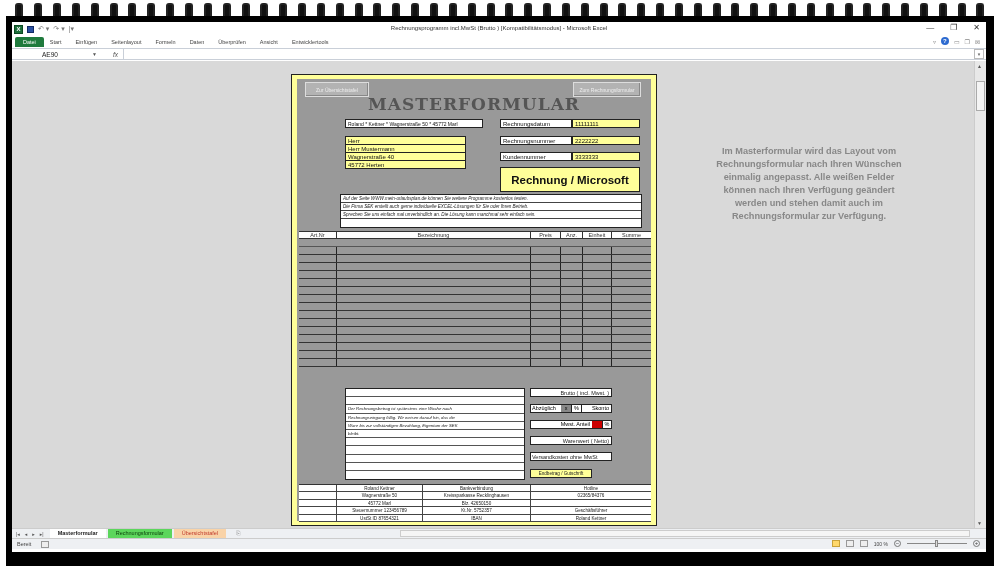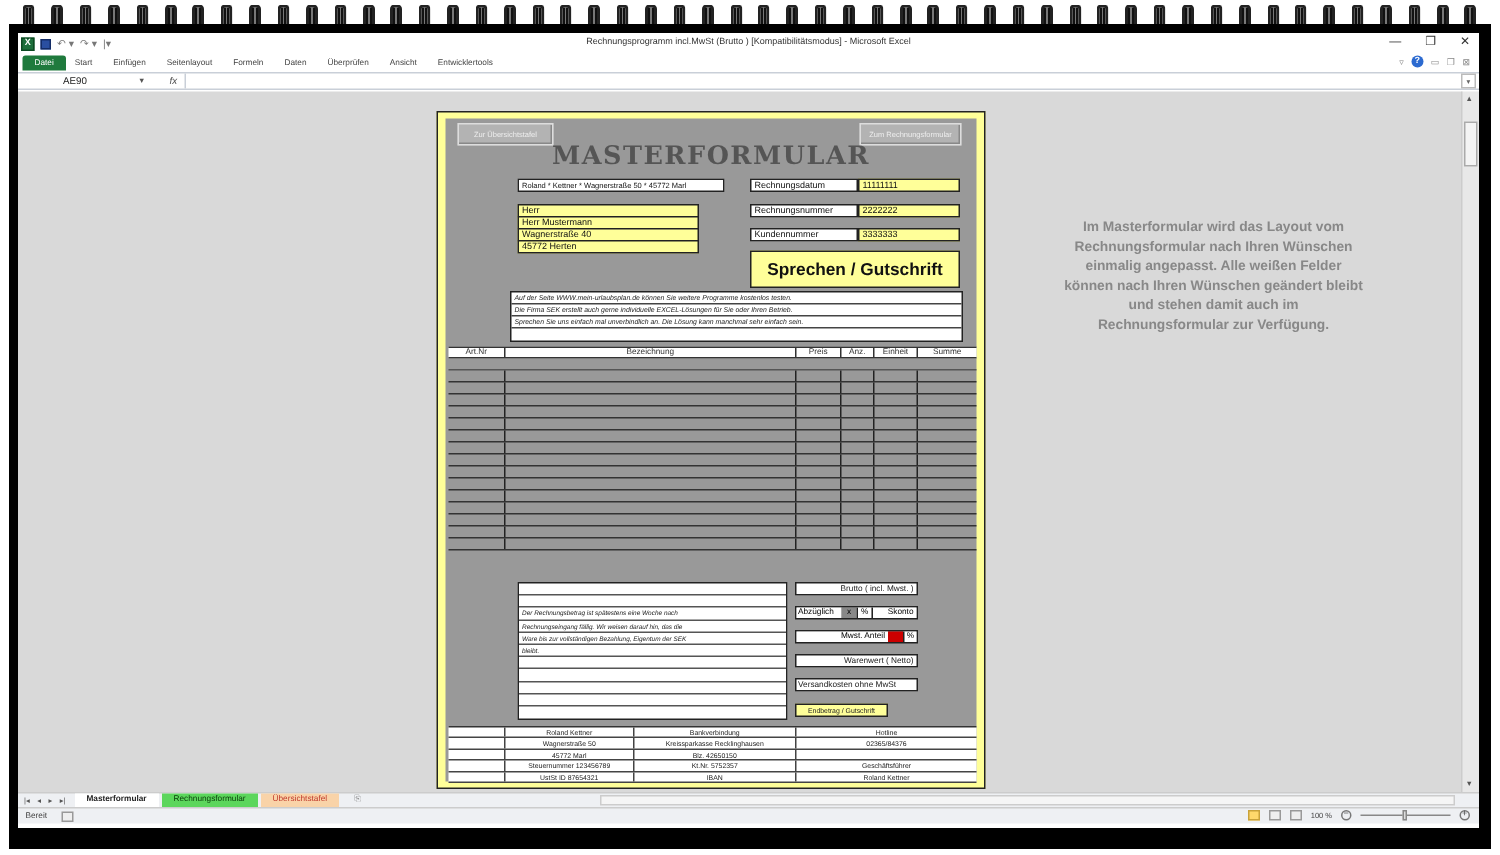--- a/index.html
+++ b/index.html
@@ -188,21 +188,21 @@
         <div class="box" style="left:48px;top:73px;width:121px;">Wagnerstraße 40</div>
         <div class="box" style="left:48px;top:81px;width:121px;">45772 Herten</div>
 
         <div class="box white" style="left:203px;top:40px;width:72px;">Rechnungsdatum</div>
         <div class="box" style="left:275px;top:40px;width:68px;">11111111</div>
         <div class="box white" style="left:203px;top:57px;width:72px;">Rechnungsnummer</div>
         <div class="box" style="left:275px;top:57px;width:68px;">2222222</div>
         <div class="box white" style="left:203px;top:73px;width:72px;">Kundennummer</div>
         <div class="box" style="left:275px;top:73px;width:68px;">3333333</div>
 
-        <div class="rg">Sprechen / Gutschrift</div>
+        <div class="rg">Rechnung / Microsoft</div>
 
         <div class="info">
           <div>Auf der Seite WWW.mein-urlaubsplan.de können Sie weitere Programme kostenlos testen.</div>
           <div>Die Firma SEK erstellt auch gerne individuelle EXCEL-Lösungen für Sie oder Ihren Betrieb.</div>
           <div>Sprechen Sie uns einfach mal unverbindlich an. Die Lösung kann manchmal sehr einfach sein.</div>
           <div></div>
         </div>
 
         <div class="tbl">
           <div class="thead">
@@ -396,21 +396,21 @@
             <div class="frow">
               <div class="f0"></div>
               <div class="f1">UstSt ID 87654321</div>
               <div class="f2">IBAN</div>
               <div class="f3">Roland Kettner</div>
             </div>
           </div>
       </div>
     </div>
 
-    <div class="side-note">Im Masterformular wird das Layout vom Rechnungsformular nach Ihren Wünschen einmalig angepasst. Alle weißen Felder können nach Ihren Wünschen geändert bleibt und stehen damit auch im Rechnungsformular zur Verfügung.</div>
+    <div class="side-note">Im Masterformular wird das Layout vom Rechnungsformular nach Ihren Wünschen einmalig angepasst. Alle weißen Felder können nach Ihren Verfügung geändert werden und stehen damit auch im Rechnungsformular zur Verfügung.</div>
   </div>
 
   <div class="vscroll">
     <span class="vs-arrow" style="top:2px;">▲</span>
     <div class="vs-thumb"></div>
     <span class="vs-arrow" style="bottom:2px;">▼</span>
   </div>
 
   <div class="sheettabs">
     <div class="tabnav">

